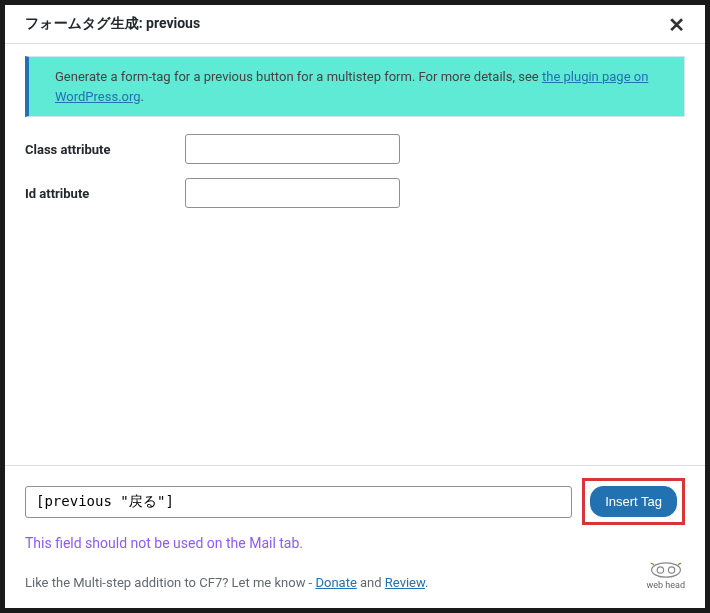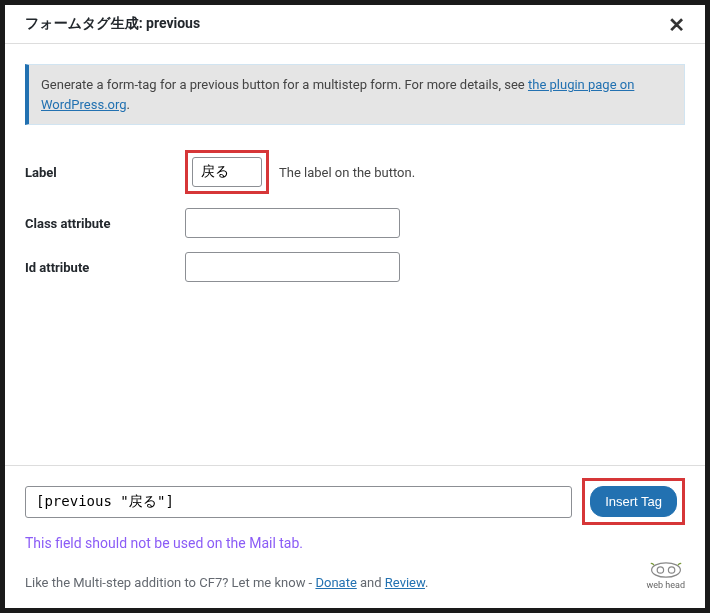--- a/index.html
+++ b/index.html
@@ -40,23 +40,23 @@
       font-size: 20px;
       font-weight: bold;
       cursor: pointer;
       background: none;
       border: none;
       color: #333;
       padding: 0;
       line-height: 1;
     }
     .info-box {
-      margin: 20px 20px;
-      padding: 10px 12px;
-      background: #e5e5e5;
+      margin: 12px 20px;
+      padding: 10px 26px;
+      background: #5eead4;
       border: 1px solid #d1e4f1;
       border-left: 4px solid #2271b1;
       font-size: 13px;
       color: #444;
       line-height: 1.5;
     }
     .info-box a {
       color: #2271b1;
       text-decoration: underline;
     }
@@ -175,29 +175,20 @@
     </button>
   </div>
 
   <div class="info-box">
     <span>Generate a form-tag for a previous button for a multistep form. For more details, see </span><a href="#">the plugin page on WordPress.org</a><span>.</span>
   </div>
 
   <div class="form-content">
     <div class="form-table">
 
-      <div class="form-row">
-        <div class="form-label">Label</div>
-        <div class="form-input-wrap">
-          <span class="highlight-box-red">
-            <input class="form-input form-input-label" type="text" value="戻る" style="">
-          </span>
-          <span class="form-help">The label on the button.</span>
-        </div>
-      </div>
 
       <div class="form-row">
         <div class="form-label">Class attribute</div>
         <div class="form-input-wrap">
           <input class="form-input" type="text" value="" style="">
         </div>
       </div>
 
       <div class="form-row">
         <div class="form-label">Id attribute</div>

